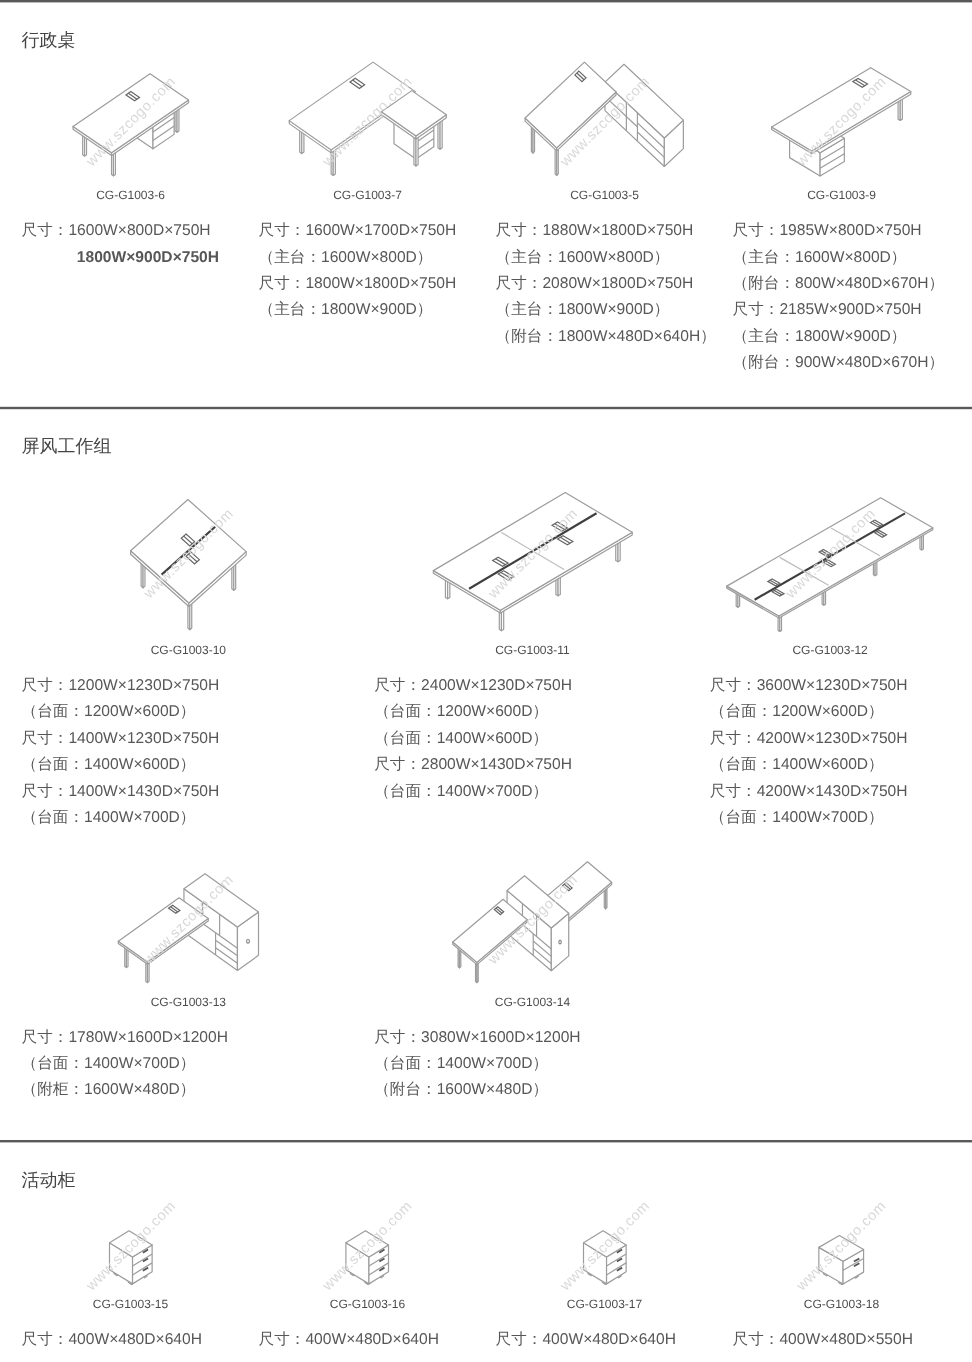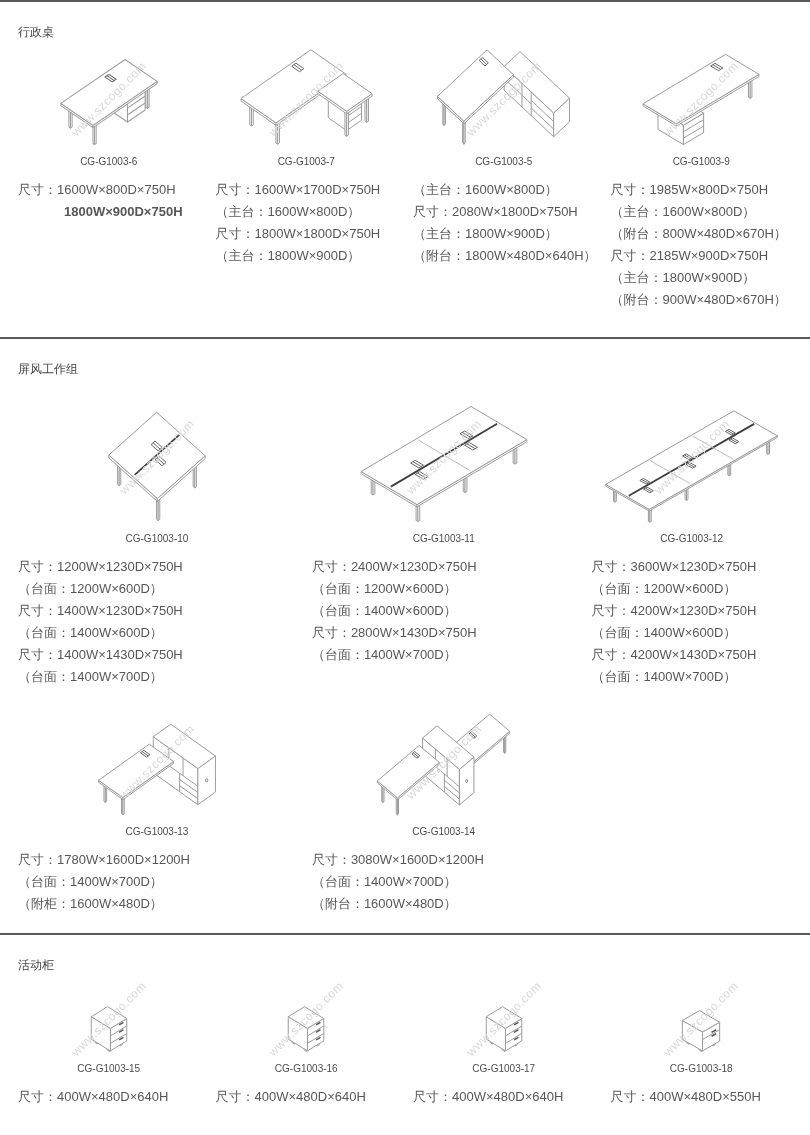--- a/index.html
+++ b/index.html
@@ -1,21 +1,21 @@
 <!DOCTYPE html>
 <html><head>
 <meta charset="utf-8">
 <style>
   html,body{margin:0;padding:0;background:#fff;}
   body{width:810px;height:1135px;overflow:hidden;
        font-family:"Liberation Sans","DejaVu Sans",sans-serif;color:#5a5a5a;}
   section.sec-block{border-top:2px solid #595959;padding:0 10px 26px;}
   section.sec-block:nth-of-type(2){padding-bottom:18px;}
-  section.sec-block:nth-of-type(3){padding-bottom:0;}
-  h2.sec-title{font-size:12px;font-weight:normal;color:#454545;margin:0;padding:22px 8px 0;}
+  section.sec-block:nth-of-type(3){padding-bottom:0;margin-top:13px;}
+  h2.sec-title{font-size:15px;font-weight:normal;color:#454545;margin:0;padding:22px 8px 0;}
   .row{display:grid;}
   .cols4{grid-template-columns:repeat(4,1fr);}
   .cols3{grid-template-columns:37.2% 35.4% 27.4%;}
   .card{padding:0 8px;min-width:0;}
   .fig{position:relative;display:flex;align-items:flex-end;justify-content:center;}
   .fig svg{display:block;overflow:visible;}
   .wm{position:absolute;left:50%;top:52%;transform:translate(-50%,-50%) rotate(-45deg);
       font-size:12px;color:#d8d8d8;letter-spacing:.5px;white-space:nowrap;pointer-events:none;}
   .code{text-align:center;font-size:10px;color:#4c4c4c;margin-top:6px;height:18px;line-height:18px;}
   .specs{margin-top:8px;font-size:13px;color:#575757;line-height:22px;}
@@ -137,20 +137,21 @@
               <polygon points="-146.2,38.8 -77.4,74.0 -77.4,70.4 -146.2,35.2" class="face" vector-effect="non-scaling-stroke"></polygon>
               <polygon points="51.6,8.0 -77.4,74.0 -77.4,70.4 51.6,4.4" class="face" vector-effect="non-scaling-stroke"></polygon>
               <polygon points="-17.2,-30.8 51.6,4.4 -77.4,70.4 -146.2,35.2" class="face" vector-effect="non-scaling-stroke"></polygon>
               <polygon points="-29.2,-20.2 -13.8,-12.3 -22.4,-7.9 -37.8,-15.8" class="gro" vector-effect="non-scaling-stroke"></polygon>
               <polyline points="-33.5,-18.0 -18.1,-10.1" class="grol" vector-effect="non-scaling-stroke"></polyline>
             </svg>
             <div class="wm">www.szcogo.com</div>
           </div>
           <div class="code">CG-G1003-5</div>
           <div class="specs">
+            <div class="spec">尺寸：1880W×1800D×750H</div>
             <div class="spec">（主台：1600W×800D）</div>
             <div class="spec">尺寸：2080W×1800D×750H</div>
             <div class="spec">（主台：1800W×900D）</div>
             <div class="spec">（附台：1800W×480D×640H）</div>
           </div>
         </div>
         <div class="card">
           <div class="fig" style="height: 100px;">
             <svg width="120" height="95" viewBox="-165.68 -42.4 235.04000000000002 159.04" preserveAspectRatio="none">
               <polygon points="-3.4,8.8 0.0,10.6 0.0,-24.2 -3.4,-26.0" class="face" vector-effect="non-scaling-stroke"></polygon>

